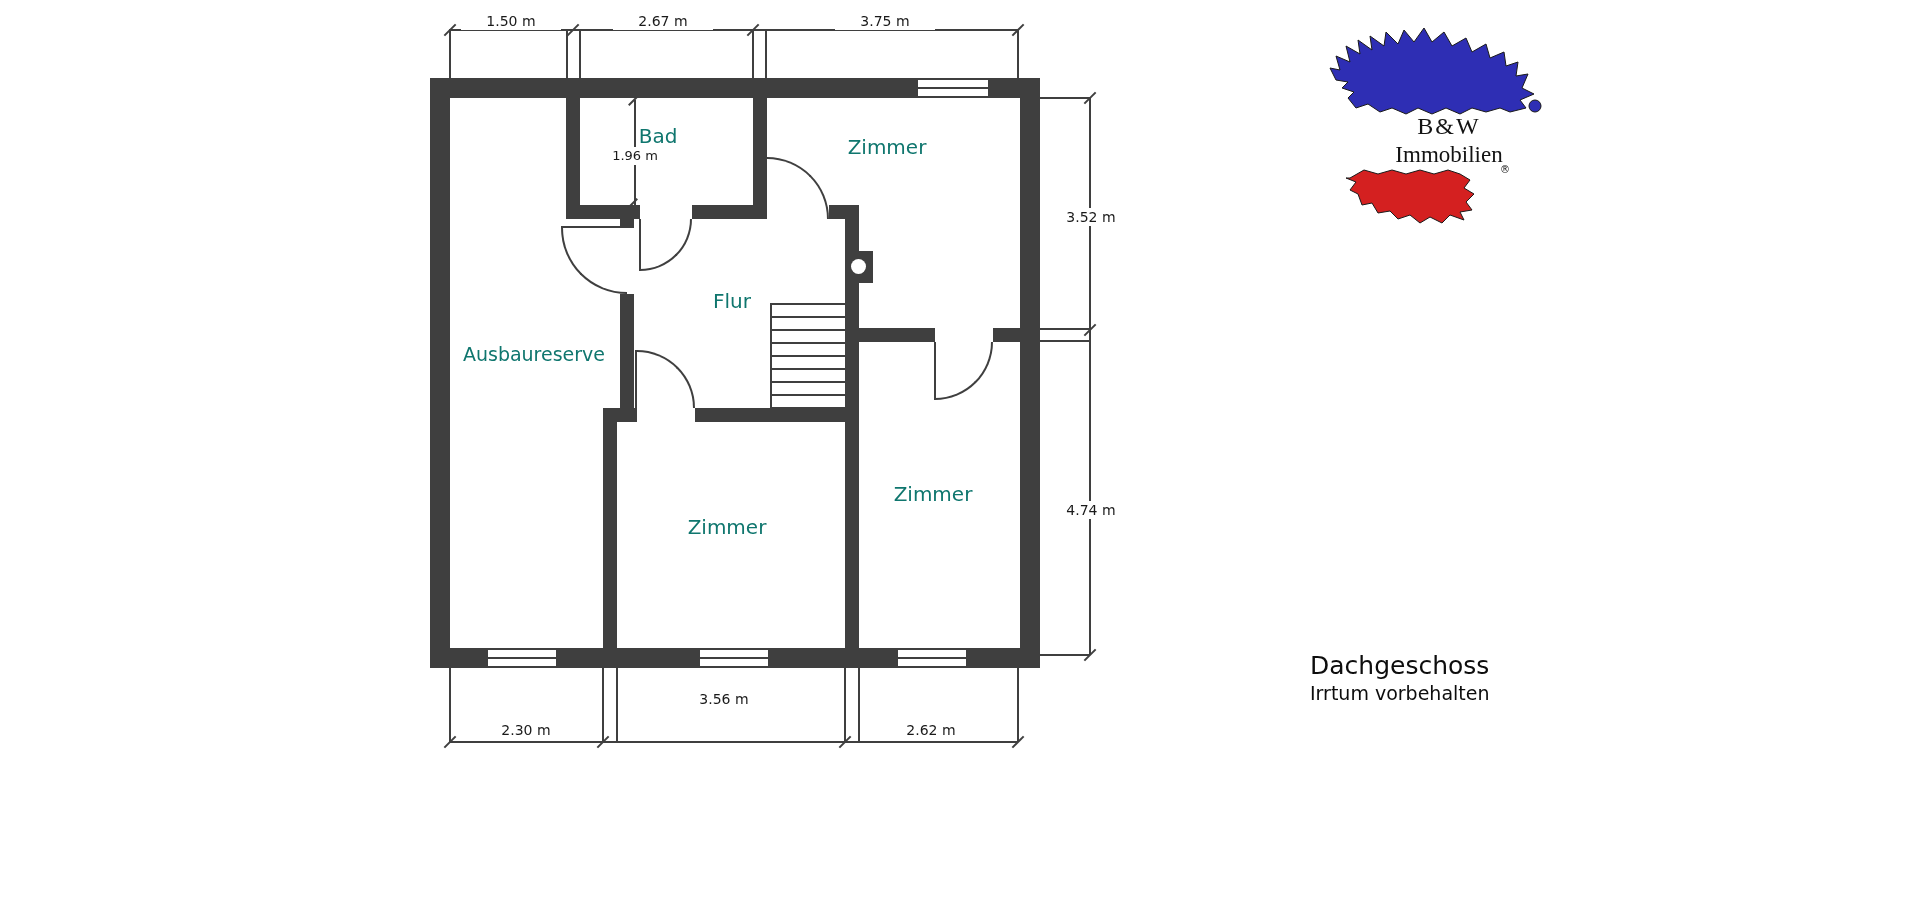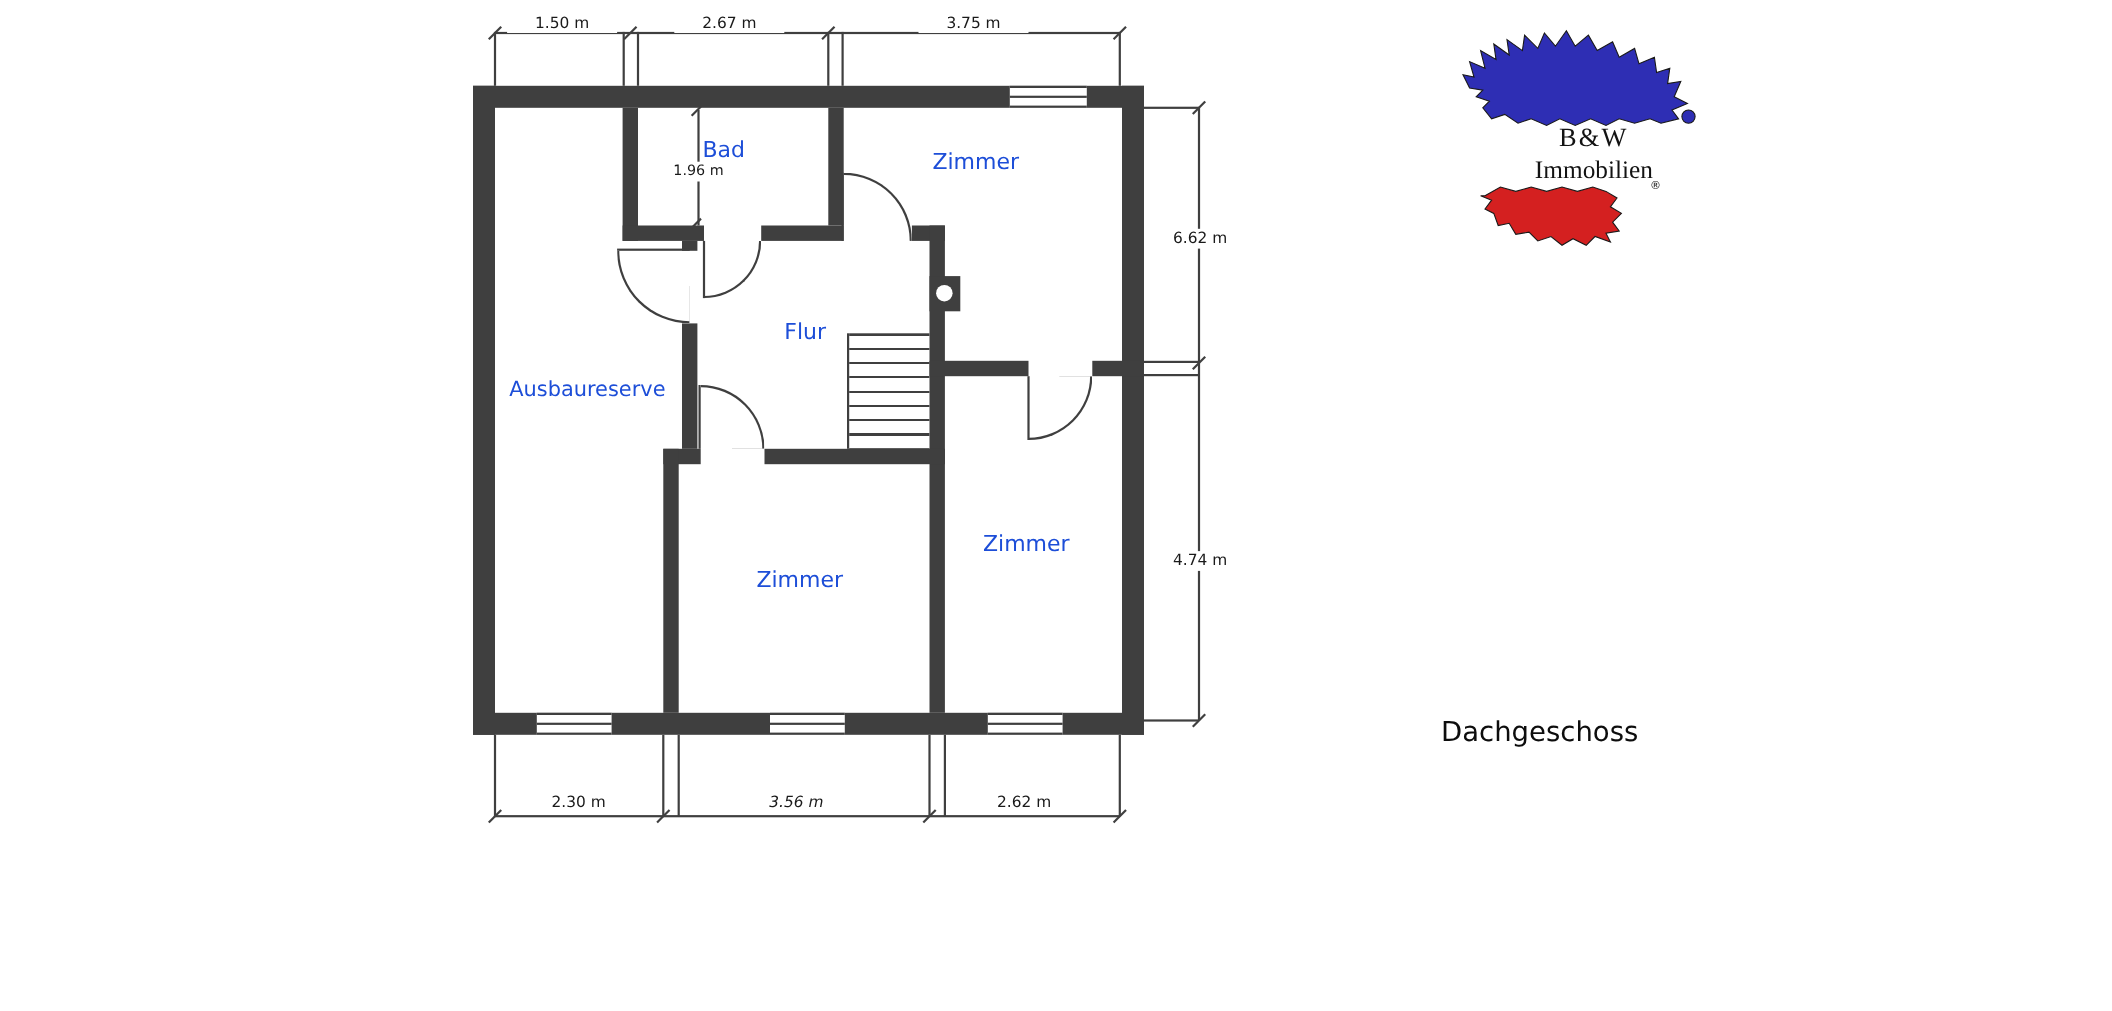--- a/index.html
+++ b/index.html
@@ -4,21 +4,21 @@
 <style>
   html,body{margin:0;padding:0;background:#fff;}
   .canvas{position:relative;width:1920px;height:919px;background:#ffffff;overflow:hidden;
           font-family:"DejaVu Sans","Liberation Sans",sans-serif;color:#111;}
   .wall{position:absolute;background:#3f3f3f;}
   .window{position:absolute;background:#fff;border-top:2px solid #3f3f3f;border-bottom:2px solid #3f3f3f;box-sizing:border-box;}
   .window::after{content:"";position:absolute;left:0;right:0;top:7px;height:2px;background:#3f3f3f;}
   .dimline,.extline,.leaf{position:absolute;background:#3f3f3f;}
   .tick{position:absolute;width:16px;height:2px;background:#3f3f3f;transform:rotate(-45deg);}
   .dimlabel{position:absolute;font-size:14px;line-height:18px;text-align:center;background:#fff;color:#1a1a1a;white-space:nowrap;}
-  .roomlabel{position:absolute;font-size:20px;line-height:22px;text-align:center;color:#1d4ed8;white-space:nowrap;}
+  .roomlabel{position:absolute;font-size:20px;line-height:22px;text-align:center;color:#0f766e;white-space:nowrap;}
   .arc{position:absolute;border:0 solid #3f3f3f;box-sizing:border-box;}
   .arc-bl{border-left-width:2px;border-bottom-width:2px;border-radius:0 0 0 100%;}
   .arc-br{border-right-width:2px;border-bottom-width:2px;border-radius:0 0 100% 0;}
   .arc-tr{border-top-width:2px;border-right-width:2px;border-radius:0 100% 0 0;}
   .stairs{position:absolute;border-left:2px solid #3f3f3f;box-sizing:border-box;
           background:repeating-linear-gradient(to bottom,#3f3f3f 0 2px,transparent 2px 13px);}
   .chimney-hole{position:absolute;background:#fff;border-radius:50%;}
   .logo-text-1{position:absolute;left:1390px;top:108px;width:118px;height:36px;text-align:center;
                font-family:"Liberation Serif","DejaVu Serif",serif;font-size:24px;line-height:36px;letter-spacing:2px;color:#131313;}
   .logo-text-2{position:absolute;left:1378px;top:142px;width:142px;height:26px;text-align:center;
@@ -99,49 +99,50 @@
   <div class="dimlabel" style="left:835px;top:12px;width:100px;">3.75 m</div>
 
   <div class="dimline" style="left:1089px;top:98px;width:2px;height:557px;"></div>
   <div class="tick" style="left:1082px;top:97px;"></div>
   <div class="tick" style="left:1082px;top:329px;"></div>
   <div class="tick" style="left:1082px;top:654px;"></div>
   <div class="extline" style="left:1040px;top:97px;width:50px;height:2px;"></div>
   <div class="extline" style="left:1020px;top:328px;width:70px;height:2px;"></div>
   <div class="extline" style="left:1020px;top:340px;width:70px;height:2px;"></div>
   <div class="extline" style="left:1040px;top:654px;width:50px;height:2px;"></div>
-  <div class="dimlabel" style="left:1046px;top:208px;width:90px;">6.62 m</div>
+  <div class="dimlabel" style="left:1046px;top:208px;width:90px;">3.52 m</div>
   <div class="dimlabel" style="left:1046px;top:501px;width:90px;">4.74 m</div>
 
   <div class="dimline" style="left:450px;top:741px;width:568px;height:2px;"></div>
   <div class="tick" style="left:442px;top:741px;"></div>
   <div class="tick" style="left:595px;top:741px;"></div>
   <div class="tick" style="left:837px;top:741px;"></div>
   <div class="tick" style="left:1010px;top:741px;"></div>
   <div class="extline" style="left:449px;top:668px;width:2px;height:74px;"></div>
   <div class="extline" style="left:602px;top:668px;width:2px;height:74px;"></div>
   <div class="extline" style="left:616px;top:668px;width:2px;height:74px;"></div>
   <div class="extline" style="left:844px;top:668px;width:2px;height:74px;"></div>
   <div class="extline" style="left:858px;top:668px;width:2px;height:74px;"></div>
   <div class="extline" style="left:1017px;top:668px;width:2px;height:74px;"></div>
   <div class="dimlabel" style="left:476px;top:721px;width:100px;">2.30 m</div>
-  <div class="dimlabel" style="left:674px;top:721px;width:100px;font-style:italic;">3.56 m</div>
+  <div class="dimlabel" style="left:674px;top:690px;width:100px;">3.56 m</div>
   <div class="dimlabel" style="left:881px;top:721px;width:100px;">2.62 m</div>
 
   <div class="dimline" style="left:634px;top:100px;width:2px;height:105px;"></div>
   <div class="tick" style="left:627px;top:100px;width:12px;"></div>
   <div class="tick" style="left:627px;top:202px;width:12px;"></div>
   <div class="dimlabel" style="left:593px;top:147px;width:84px;font-size:13px;">1.96 m</div>
 
   <div style="position:absolute;left:1322px;top:22px;width:228px;height:205px;">
     <svg width="228" height="205" viewBox="0 0 228 205" xmlns="http://www.w3.org/2000/svg">
       <path stroke="#1a1a1a" stroke-width="1" d="M14,58 L8,46 18,48 14,34 28,40 24,24 38,32 36,18 50,28 48,14 62,24 64,10 76,22 82,8 92,20 102,6 110,20 122,10 130,24 144,16 150,30 164,22 168,36 182,30 184,44 196,40 194,54 206,52 200,66 212,72 198,78 204,86 188,90 178,86 164,90 150,86 138,92 124,86 110,92 96,86 84,92 70,86 58,90 46,82 34,86 26,76 32,70 20,66 26,60 Z" fill="#2E2EB4"></path>
       <circle stroke="#1a1a1a" stroke-width="1" cx="213" cy="84" r="6" fill="#2E2EB4"></circle>
       <path stroke="#1a1a1a" stroke-width="1" d="M28,156 L42,148 56,152 70,148 84,152 98,148 112,152 126,148 138,152 148,158 142,166 152,172 144,180 150,188 138,190 142,198 128,193 120,201 108,195 98,201 88,193 76,197 68,189 56,191 50,181 40,183 36,172 28,168 34,160 24,156 Z" fill="#D42020"></path>
     </svg>
   </div>
   <div class="logo-text-1">B&amp;W</div>
   <div class="logo-text-2">Immobilien</div>
   <div class="logo-reg">®</div>
 
   <div class="floor-title">Dachgeschoss</div>
+  <div class="disclaimer">Irrtum vorbehalten</div>
 
 </div>
 
 </body></html>

